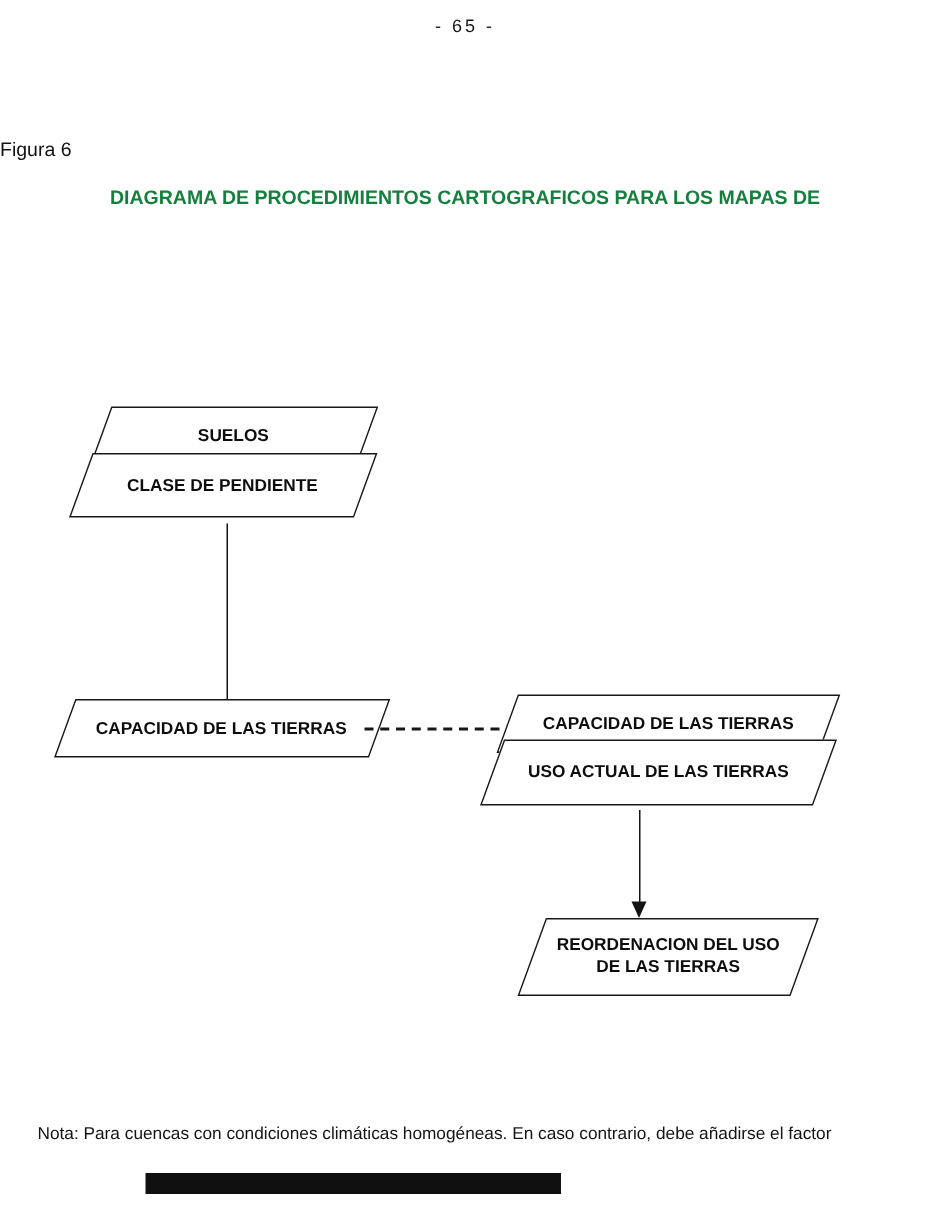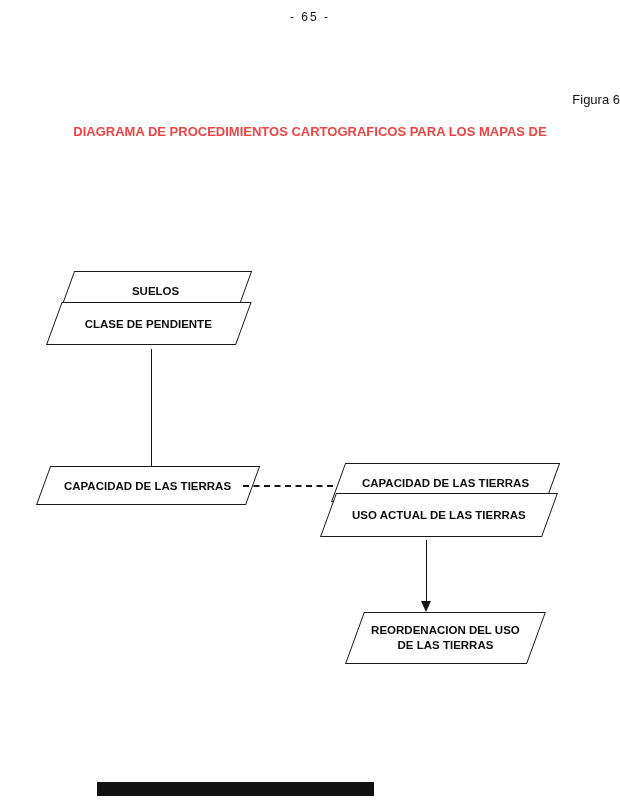--- a/index.html
+++ b/index.html
@@ -25,34 +25,34 @@
     text-align: center;
     font-size: 12px;
     letter-spacing: 2px;
     color: #151515;
   }
   .figure-label {
     position: absolute;
     top: 92px;
     left: 0;
     width: 100%;
-    text-align: right;
+    text-align: left;
     font-size: 13px;
     color: #121212;
   }
   .figure-title {
     position: absolute;
     top: 123px;
     left: 30px;
     width: 560px;
     text-align: center;
     font-size: 13px;
     font-weight: 700;
     line-height: 17px;
-    color: #ef4444;
+    color: #15803d;
   }
   
   .para {
     position: absolute;
     background: #ffffff;
     border: 1.6px solid #181818;
     transform: skewX(-20deg);
     transform-origin: bottom left;
     display: flex;
     align-items: center;
@@ -155,17 +155,18 @@
   <div class="arrow-down" style="left:420px; top:540px; height:72px;">
     <div class="shaft"></div>
     <div class="head"></div>
   </div>
 
   <div class="para" style="left:345px; top:612px; width:180px; height:50px;">
     <span class="label wrap">REORDENACION DEL USO DE LAS TIERRAS</span>
   </div>
 
   <div class="note" style="top:748px;">
+    <div>Nota: Para cuencas con condiciones climáticas homogéneas. En caso contrario, debe añadirse el factor</div>
   </div>
 
   <div class="scan-artifact" style="left:97px; top:782px; width:277px; height:14px;"></div>
 
 </div>
 
 </body></html>

